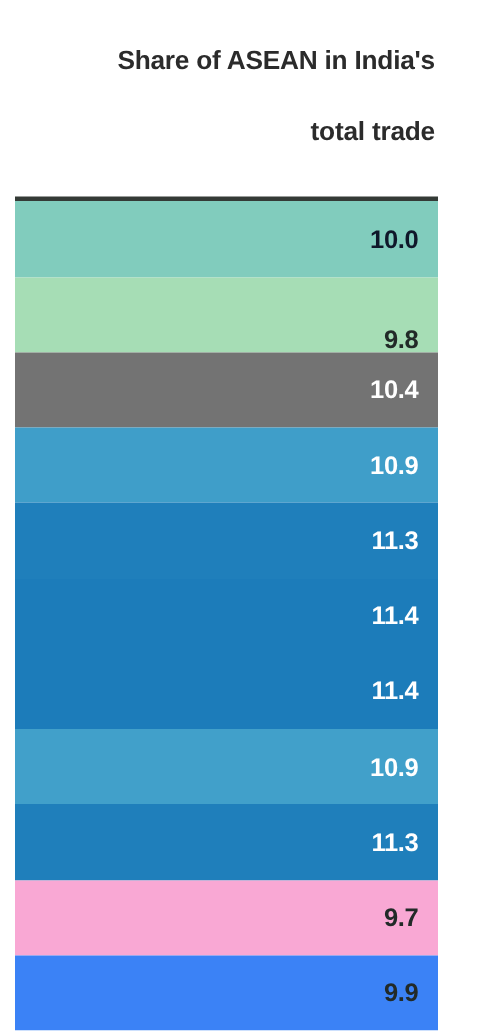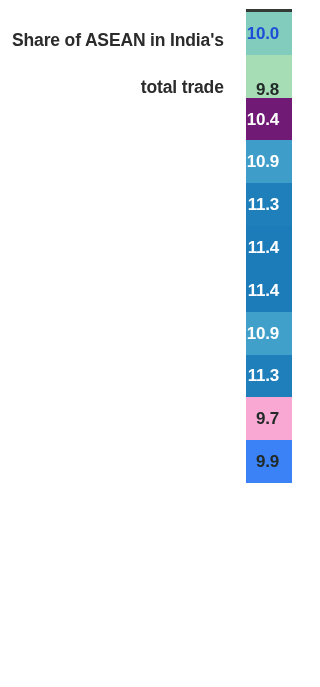--- a/index.html
+++ b/index.html
@@ -9,24 +9,24 @@
   body {
     width: 302px;
     height: 687px;
     background: #ffffff;
     font-family: "Liberation Sans", sans-serif;
     overflow: hidden;
   }
 
   #chart-panel {
     width: 302px;
-    height: 483px;
+    height: 687px;
     box-sizing: border-box;
     display: flex;
-    flex-direction: row;
+    flex-direction: column;
     background: #ffffff;
   }
 
   
   #chart-title {
     padding: 6px 12px 0 12px;
     text-align: right;
     font-size: 17.5px;
     font-weight: bold;
     line-height: 1.33;
@@ -66,26 +66,26 @@
 
 <div id="chart-panel">
 
   <div id="chart-title">
     <div>Share of ASEAN in India's</div>
     <div>total trade</div>
   </div>
 
   <div id="heatmap-table">
       <div class="heat-row" style="background-color: rgb(129, 204, 189);">
-        <span class="heat-value" style="color: #1d4ed8;">10.0</span>
+        <span class="heat-value" style="color: #0f172a;">10.0</span>
       </div>
       <div class="heat-row" style="background-color: rgb(166, 221, 181); align-items: flex-end;">
         <span class="heat-value" style="color: rgb(34, 42, 40);">9.8</span>
       </div>
-      <div class="heat-row" style="background-color: #701a75;">
+      <div class="heat-row" style="background-color: #737373;">
         <span class="heat-value" style="color: rgb(255, 255, 255);">10.4</span>
       </div>
       <div class="heat-row" style="background-color: rgb(63, 158, 201);">
         <span class="heat-value" style="color: rgb(255, 255, 255);">10.9</span>
       </div>
       <div class="heat-row" style="background-color: rgb(31, 127, 187);">
         <span class="heat-value" style="color: rgb(255, 255, 255);">11.3</span>
       </div>
       <div class="heat-row" style="background-color: rgb(28, 124, 186);">
         <span class="heat-value" style="color: rgb(255, 255, 255);">11.4</span>

